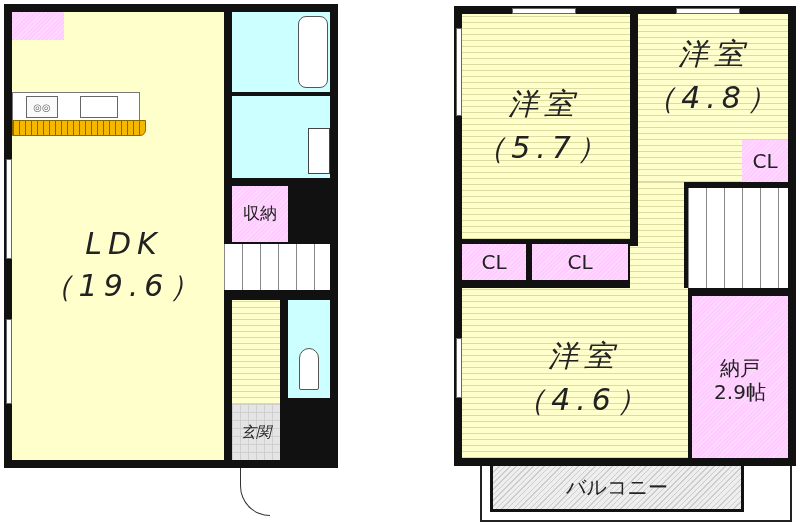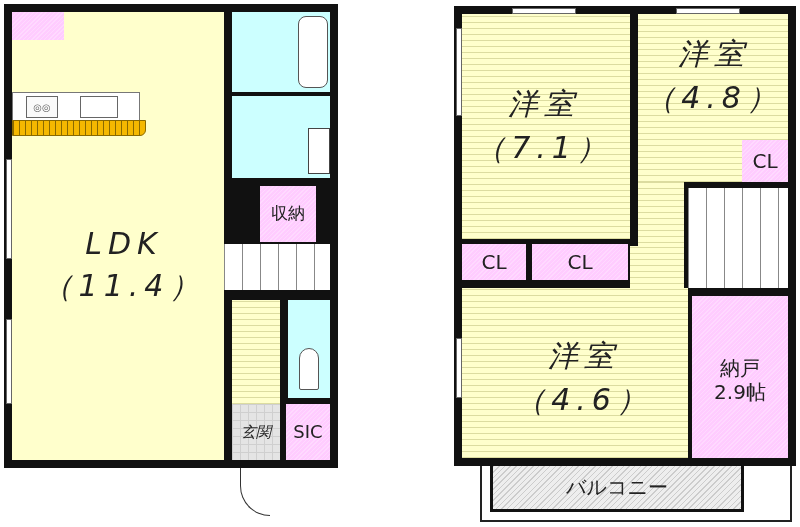--- a/index.html
+++ b/index.html
@@ -29,50 +29,49 @@
   <div class="abs ldk" style="left:8px;top:8px;width:212px;height:448px;"></div>
   <div class="abs pink" style="left:8px;top:8px;width:52px;height:28px;"></div>
   <div class="abs" style="left:8px;top:88px;width:128px;height:30px;background:#fff;border:1px solid #777;"></div>
   <div class="abs" style="left:22px;top:92px;width:32px;height:22px;border:1px solid #666;background:#fafafa;font-size:10px;display:flex;align-items:center;justify-content:center;color:#666;">◎◎</div>
   <div class="abs" style="left:76px;top:92px;width:38px;height:22px;border:1px solid #666;background:#fff;"></div>
   <div class="abs" style="left:8px;top:116px;width:134px;height:16px;background:#f5b800;background-image:linear-gradient(90deg,#8a6a00 1px,transparent 1px);background-size:6px 100%;border-radius:0 0 6px 0;border:1px solid #8a6a00;"></div>
   <div class="abs win" style="left:2px;top:155px;width:6px;height:100px;"></div>
   <div class="abs win" style="left:2px;top:315px;width:6px;height:85px;"></div>
 
   <div class="abs lbl big" style="left:60px;top:220px;width:120px;height:40px;">LDK</div>
-  <div class="abs lbl big" style="left:30px;top:262px;width:180px;height:40px;">（11.4）</div>
+  <div class="abs lbl big" style="left:30px;top:262px;width:180px;height:40px;">（19.6）</div>
 
   <div class="abs water" style="left:228px;top:8px;width:98px;height:80px;"></div>
   <div class="abs" style="left:294px;top:12px;width:30px;height:72px;border:1px solid #555;border-radius:8px;background:#fff;"></div>
 
   <div class="abs water" style="left:228px;top:92px;width:98px;height:82px;"></div>
   <div class="abs" style="left:304px;top:124px;width:22px;height:46px;border:1px solid #444;background:#fff;"></div>
 
-  <div class="abs pink lbl sm" style="left:228px;top:182px;width:56px;height:56px;margin-left:28px;">収納</div>
+  <div class="abs pink lbl sm" style="left:228px;top:182px;width:56px;height:56px;">収納</div>
 
   <div class="abs stairs" style="left:220px;top:240px;width:106px;height:46px;"></div>
 
   <div class="abs floor" style="left:228px;top:296px;width:48px;height:104px;"></div>
 
   <div class="abs water" style="left:284px;top:296px;width:42px;height:98px;"></div>
   <div class="abs" style="left:295px;top:344px;width:20px;height:42px;border:1px solid #555;border-radius:10px 10px 2px 2px;background:#fff;"></div>
 
   <div class="abs tile lbl sm" style="left:228px;top:400px;width:48px;height:56px;font-size:15px;">玄関</div>
 
-  <div class="abs pink lbl mid" style="left:282px;top:400px;width:44px;height:56px;font-size:18px;">SIC</div>
 
   <div class="abs" style="left:236px;top:464px;width:30px;height:48px;border-left:1px solid #333;border-bottom:1px solid #333;border-radius:0 0 0 30px;background:#fff;"></div>
 </div>
 
 <div class="abs" style="left:454px;top:6px;width:342px;height:460px;">
   <div class="abs wall" style="left:0;top:0;width:342px;height:460px;"></div>
 
   <div class="abs floor" style="left:8px;top:8px;width:168px;height:225px;"></div>
   <div class="abs lbl big" style="left:20px;top:78px;width:140px;height:40px;">洋室</div>
-  <div class="abs lbl big" style="left:10px;top:122px;width:160px;height:40px;">（7.1）</div>
+  <div class="abs lbl big" style="left:10px;top:122px;width:160px;height:40px;">（5.7）</div>
 
   <div class="abs floor" style="left:184px;top:8px;width:150px;height:168px;"></div>
   <div class="abs lbl big" style="left:195px;top:28px;width:130px;height:40px;">洋室</div>
   <div class="abs lbl big" style="left:185px;top:72px;width:150px;height:40px;">（4.8）</div>
 
   <div class="abs pink lbl mid" style="left:288px;top:134px;width:46px;height:42px;">CL</div>
 
   <div class="abs floor" style="left:184px;top:176px;width:46px;height:115px;"></div>
   <div class="abs stairs" style="left:234px;top:182px;width:100px;height:100px;"></div>
 

